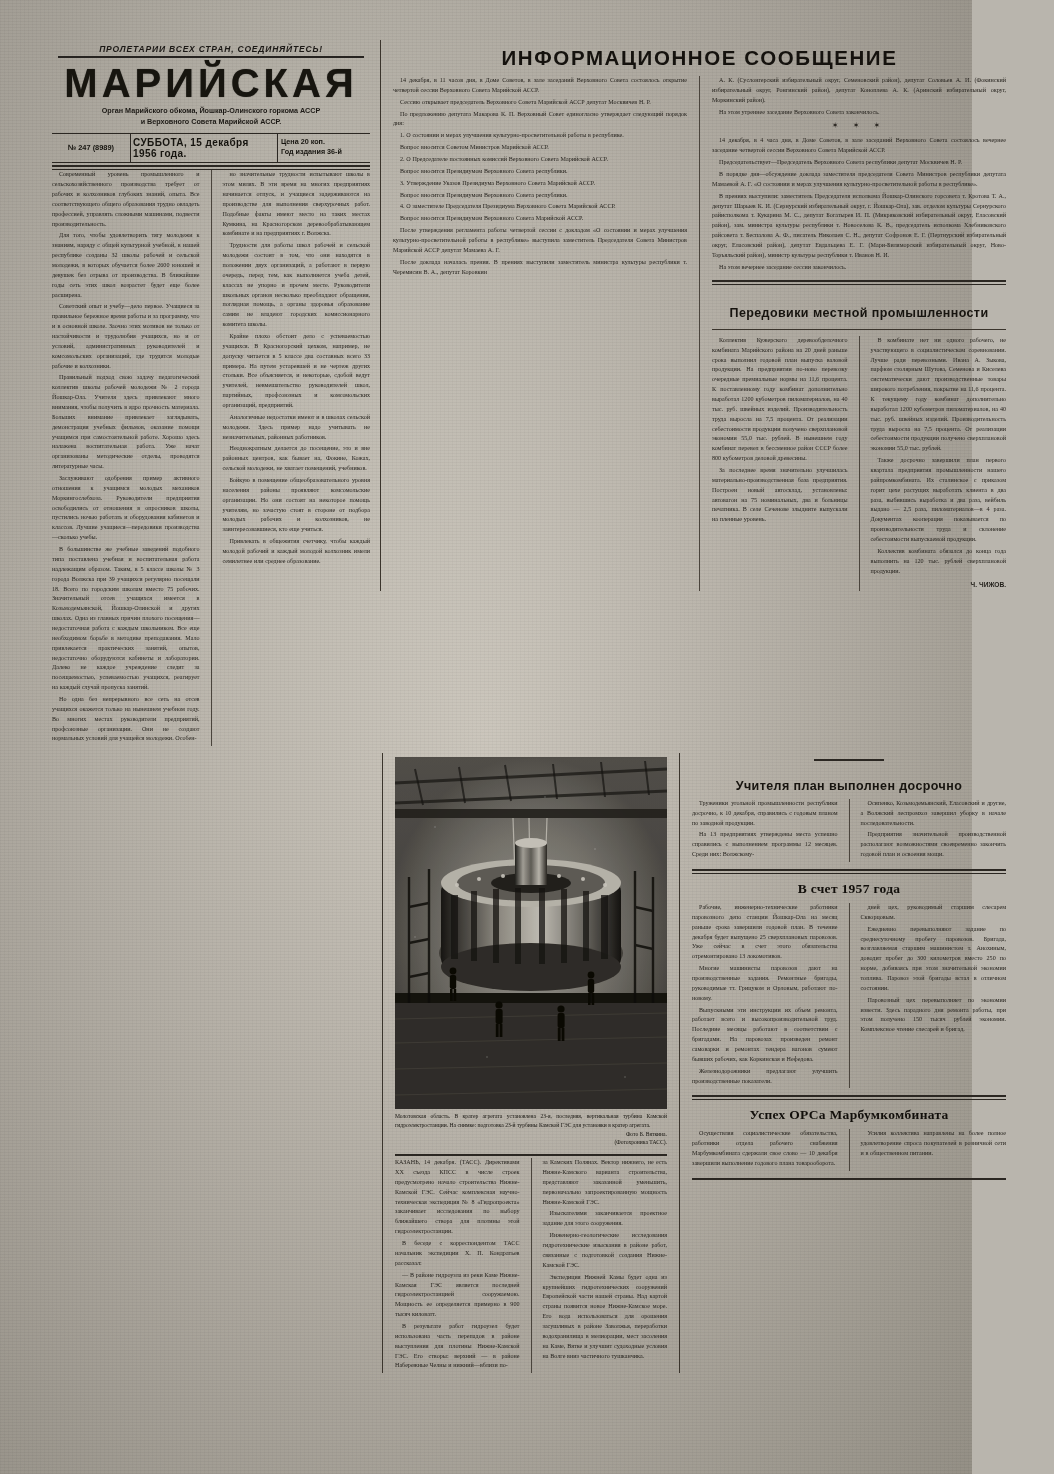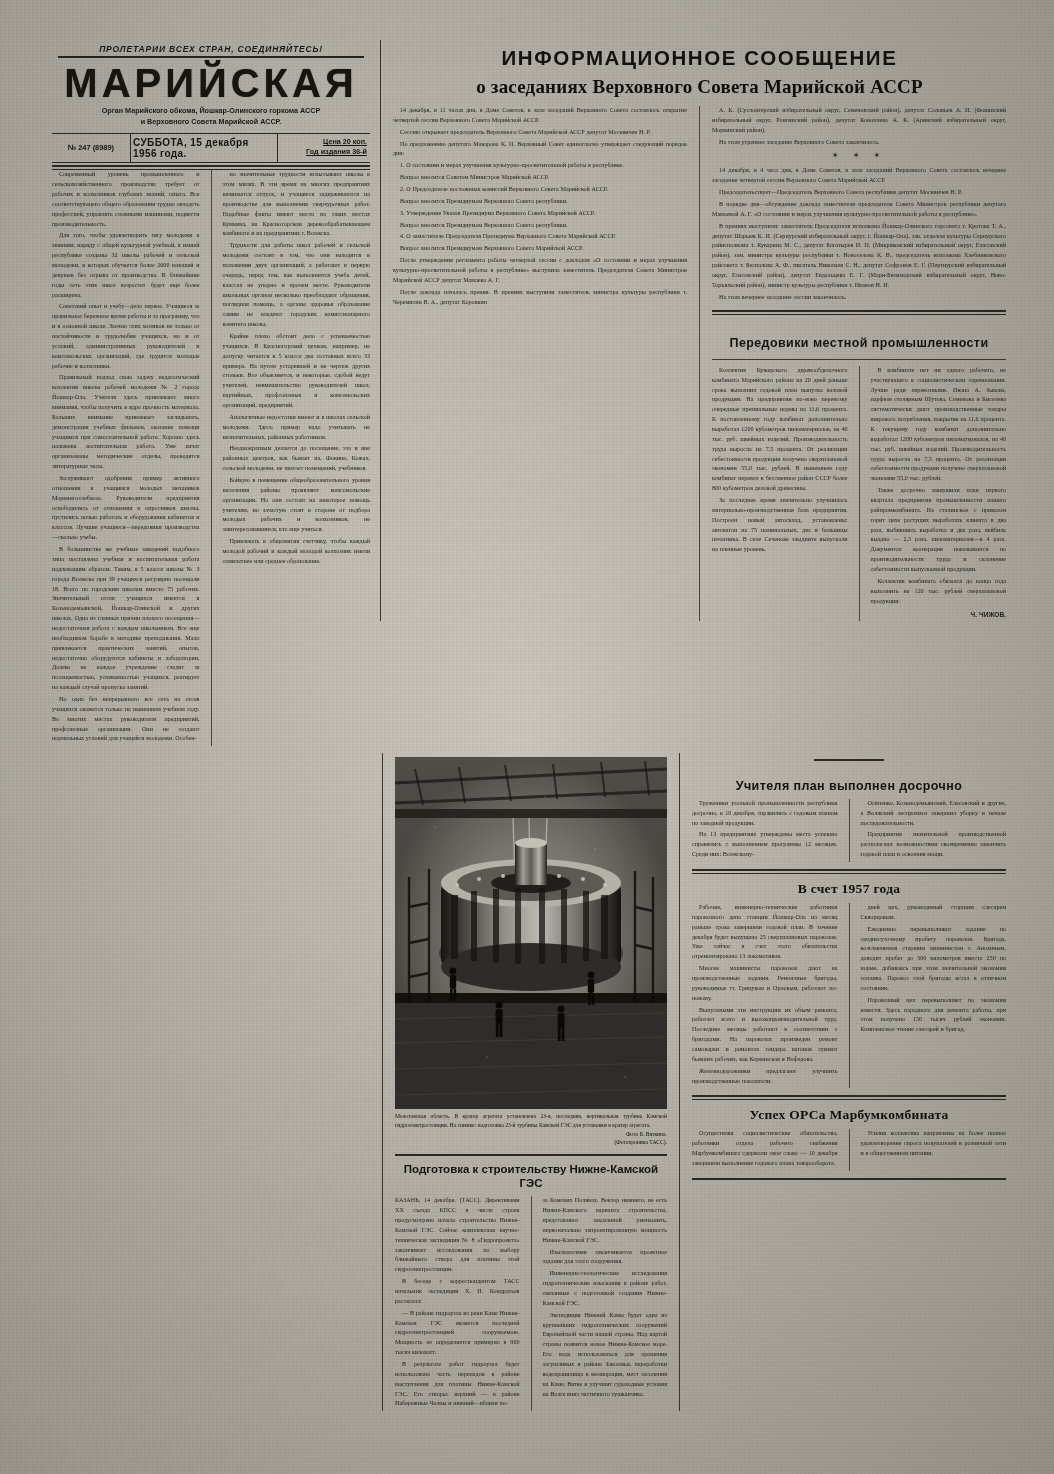--- a/index.html
+++ b/index.html
@@ -6,21 +6,21 @@
   body{
     width:1054px;height:1474px;
     background:#b9b5ad;
     font-family:"Liberation Serif", serif;
     color:#16140f;
     overflow:hidden;
   }
   
   #page{
     position:relative;
-    width:1054px;height:1474px;
+    width:972px;height:1474px;
     background:
       radial-gradient(ellipse at 30% 15%, #cdc8bd 0%, #c3bdb2 45%, #b5afa3 100%);
     box-sizing:border-box;
     padding:40px 48px 18px 52px;
   }
   #page:before{
     content:"";position:absolute;inset:0;
     background:
       repeating-linear-gradient(0deg, rgba(0,0,0,.035) 0 1px, rgba(0,0,0,0) 1px 3px),
       repeating-linear-gradient(90deg, rgba(0,0,0,.025) 0 1px, rgba(0,0,0,0) 1px 4px);
@@ -66,21 +66,21 @@
   .datebar{
     border-top:1.5px solid #2b2722;border-bottom:1.5px solid #2b2722;
     display:flex;align-items:stretch;
     font-family:"Liberation Sans", sans-serif;
     margin:2px 0 0 0;
   }
   .db-num{flex:0 0 74px;font-size:7.4px;font-weight:bold;display:flex;align-items:center;
     justify-content:center;padding:3px 2px;border-right:1.5px solid #2b2722;text-align:center;line-height:1.2;}
   .db-date{flex:1;font-size:10px;font-weight:bold;display:flex;align-items:center;justify-content:center;
     letter-spacing:.4px;padding:3px 2px;border-right:1.5px solid #2b2722;}
-  .db-price{flex:0 0 86px;font-size:7.2px;font-weight:bold;padding:3px 3px;text-align:right;line-height:1.35;text-decoration:underline;}
+  .db-price{flex:0 0 86px;font-size:7.2px;font-weight:bold;padding:3px 3px;text-align:left;line-height:1.35;}
   .double-rule{border-top:2.5px solid #2b2722;border-bottom:1px solid #2b2722;height:2px;margin-top:2px;}
 
   
   .infoblock{flex:1;padding-left:12px;border-left:1.5px solid #3a342c;}
   .h-info{
     font-family:"Liberation Sans", sans-serif;
     font-weight:bold;font-size:20.5px;letter-spacing:1.6px;
     text-align:center;margin:6px 0 6px 0;color:#15120e;
   }
   .h-info2{
@@ -194,21 +194,20 @@
           <p>Аналогичные недостатки имеют и в школах сельской молодежи. Здесь пример надо учитывать не незначительных, районных работников.</p>
           <p>Неоднократным делается до посещение, это и вне районных центров, как бывает на, Фокине, Кожах, сельской молодежи, не хватает помещений, учебников.</p>
           <p>Бойкую в помещение общеобразовательного уровня населения районы проявляют комсомольские организации. Но они состоят на некоторое помощь учителям, но зачастую стоят в стороне от подбора молодых рабочих и колхозников, не заинтересовавшиеся, кто еще учиться.</p>
           <p>Привлекать в общежития счетчику, чтобы каждый молодой рабочий и каждый молодой колхозник имели семилетнее или среднее образование.</p>
         </div>
       </div>
     </div>
 
     <div class="infoblock">
       <div class="h-info">ИНФОРМАЦИОННОЕ  СООБЩЕНИЕ</div>
-      <div class="h-info2">о заседаниях Верховного Совета Марийской АССР</div>
       <div class="infocols">
         <div class="col txt">
           <p>14 декабря, в 11 часов дня, в Доме Советов, в зале заседаний Верховного Совета состоялось открытие четвертой сессии Верховного Совета Марийской АССР.</p>
           <p>Сессию открывает председатель Верховного Совета Марийской АССР депутат Москвичев Н. Р.</p>
           <p>По предложению депутата Макарова К. П. Верховный Совет единогласно утверждает следующий порядок дня:</p>
           <p>1. О состоянии и мерах улучшения культурно-просветительной работы в республике.</p>
           <p>Вопрос вносится Советом Министров Марийской АССР.</p>
           <p>2. О Председателе постоянных комиссий Верховного Совета Марийской АССР.</p>
           <p>Вопрос вносится Президиумом Верховного Совета республики.</p>
           <p>3. Утверждение Указов Президиума Верховного Совета Марийской АССР.</p>
@@ -398,21 +397,20 @@
           <rect width="272" height="352" fill="#000" opacity=".06"></rect>
         </svg>
       </div>
       <div class="cap">Молотовская область. В кратер агрегата установлена 23-я, последняя, вертикальная турбина Камской гидроэлектростанции.   На снимке: подготовка 23-й турбины Камской ГЭС для установки в кратер агрегата.</div>
       <div class="cap-credit">
         <div>Фото Б. Вяткина.</div>
         <div>(Фотохроника ТАСС).</div>
       </div>
 
       <div class="rule-thick"></div>
-      <div class="hd-mid">Подготовка к строительству Нижне-Камской ГЭС</div>
       <div class="grid2">
         <div class="c txt">
           <p class="noind">КАЗАНЬ, 14 декабря. (ТАСС). Директивами XX съезда КПСС в числе строек предусмотрено начало строительства Нижне-Камской ГЭС. Сейчас комплексная научно-техническая экспедиция № 8 «Гидропроекта» заканчивает исследования по выбору ближайшего створа для плотины этой гидроэлектростанции.</p>
           <p>В беседе с корреспондентом ТАСС начальник экспедиции Х. П. Кондратьев рассказал:</p>
           <p>— В районе гидроузла из реки Каме Нижне-Камская ГЭС является последней гидроэлектростанцией сооружаемою. Мощность ее определяется примерно в 900 тысяч киловатт.</p>
           <p>В результате работ гидроузел будет использована часть перепадов в районе выступления для плотины Нижне-Камской ГЭС. Его створы: верхний — в районе Набережные Челны и нижний—вблизи по-</p>
         </div>
         <div class="c txt vr">
           <p class="noind">за Камских Полянах. Вектор нижнего, не есть Нижне-Камского варианта строительства, представляют заказанной уменьшить, первоначально запроектированную мощность Нижне-Камской ГЭС.</p>
           <p>Изыскателями заканчивается проектное задание для этого сооружения.</p>

